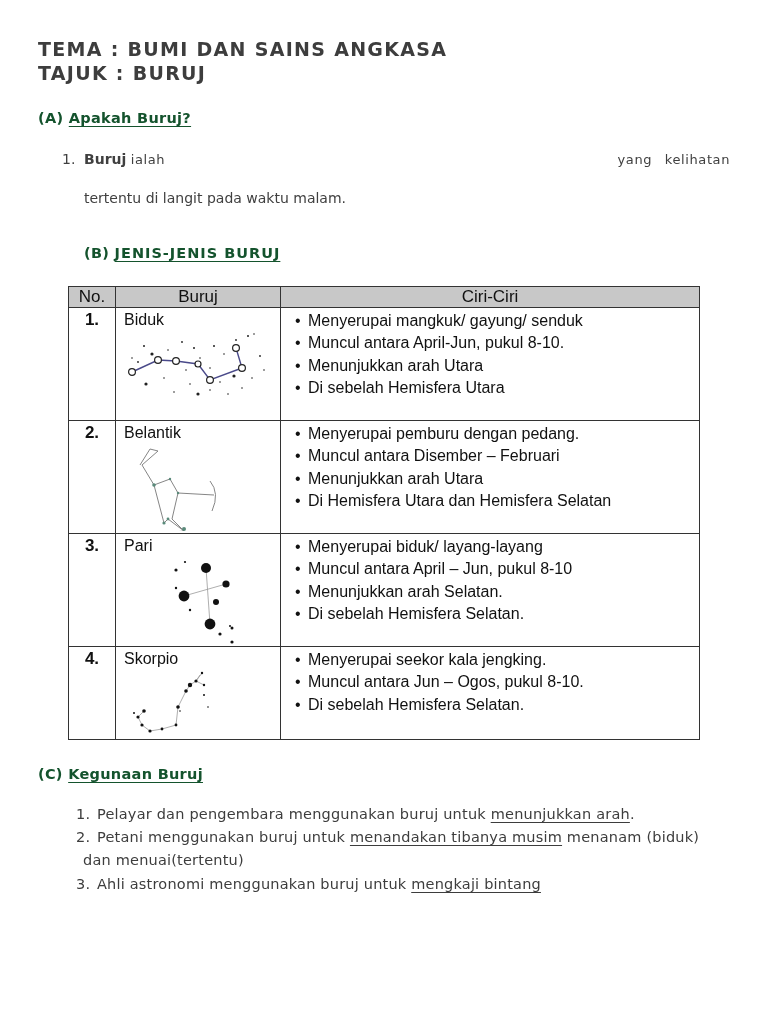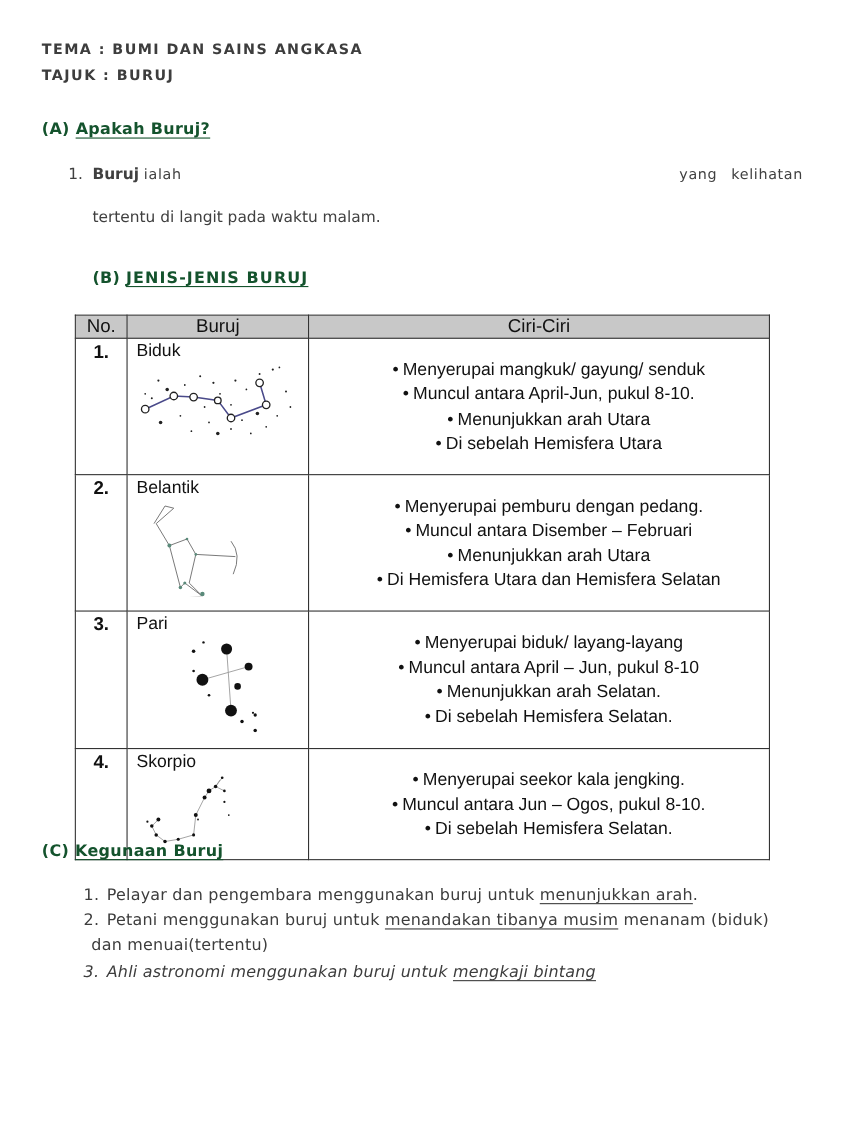--- a/index.html
+++ b/index.html
@@ -2,21 +2,21 @@
 <html><head>
 <meta charset="utf-8">
 <style>
   html, body { margin: 0; padding: 0; }
   body {
     width: 768px; height: 1024px; background: #ffffff; position: relative; overflow: hidden;
     color: #3a3a3a;
     font-family: "DejaVu Sans", sans-serif;
   }
   .abs { position: absolute; }
-  .title-line { left: 38px; font-size: 13px; font-weight: bold; letter-spacing: 1.3px; color: #3d3d3d; }
+  .title-line { left: 38px; font-size: 19px; font-weight: bold; letter-spacing: 1.3px; color: #3d3d3d; }
   .sec-head { font-size: 14.5px; font-weight: bold; color: #14532d; letter-spacing: 0.3px; }
   .u { text-decoration: underline; text-underline-offset: 3px; }
   .def-line { left: 62px; font-size: 14px; color: #404040; white-space: nowrap; }
   .def-line .num { display: inline-block; width: 22px; }
   .big { font-size: 20px; font-weight: bold; letter-spacing: 0.3px; }
   .sm { font-size: 13px; letter-spacing: 0.6px; }
   .b { font-weight: bold; }
 
   table.buruj {
     position: absolute; left: 68px; top: 286px; width: 631px;
@@ -26,21 +26,21 @@
   table.buruj th, table.buruj td { border: 1.5px solid #333; padding: 0; vertical-align: top; }
   table.buruj th {
     background: #c8c8c8; font-weight: normal; font-size: 17px; height: 20px; line-height: 20px;
     color: #111;
   }
   table.buruj td.no { text-align: center; font-size: 17px; font-weight: bold; padding-top: 2px; }
   table.buruj td.name { font-size: 16px; padding: 2px 0 0 8px; position: relative; }
   table.buruj td.name .label { display: block; line-height: 20px; }
   table.buruj td.name svg { display: block; margin-top: 2px; }
   table.buruj td.ciri { padding: 2px 0 0 14px; border-left-color: #888; }
-  table.buruj td.ciri ul { list-style: none; margin: 16px; padding: 0; text-align: center; }
+  table.buruj td.ciri ul { list-style: none; margin: 0; padding: 0; }
   table.buruj td.ciri li { font-size: 16px; line-height: 22.3px; white-space: nowrap; }
   table.buruj td.ciri li .dot { display: inline-block; width: 13px; font-size: 16px; }
   tr.r123 td { height: 110px; }
   tr.r4 td { height: 90px; }
 
   .use-line { left: 76px; font-size: 14.5px; color: #3d3d3d; white-space: nowrap; letter-spacing: 0.2px; }
   .use-line .num { display: inline-block; width: 21px; }
 </style>
 </head>
 <body>
@@ -263,15 +263,15 @@
   <span class="u">Kegunaan Buruj</span>
 </div>
 
 <div class="abs use-line" style="top:806px;">
   <span class="num">1.</span><span>Pelayar dan pengembara menggunakan buruj untuk </span><span class="u">menunjukkan arah</span><span>.</span>
 </div>
 <div class="abs use-line" style="top:829px;">
   <span class="num">2.</span><span>Petani menggunakan buruj untuk </span><span class="u">menandakan tibanya musim</span><span> menanam (biduk)</span>
 </div>
 <div class="abs use-line" style="top:852px; left:83px;">dan menuai(tertentu)</div>
-<div class="abs use-line" style="top:876px;font-style:italic;">
+<div class="abs use-line" style="top:876px;">
   <span class="num">3.</span><span>Ahli astronomi menggunakan buruj untuk </span><span class="u">mengkaji bintang</span><span></span>
 </div>
 
 </body></html>

